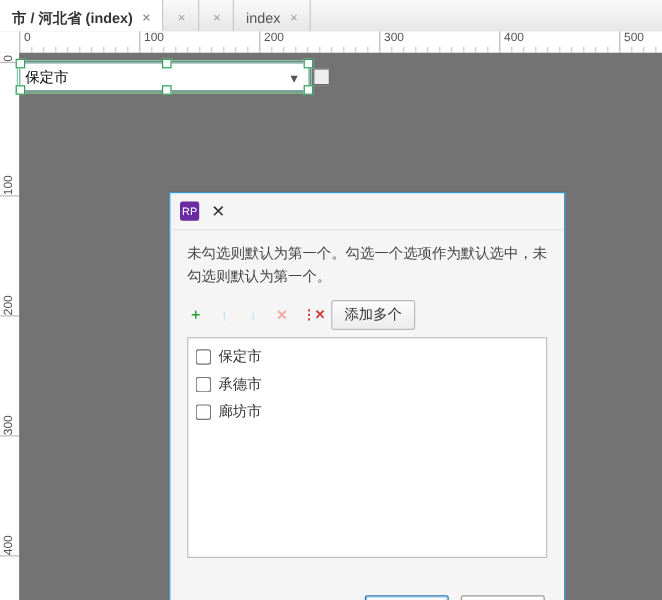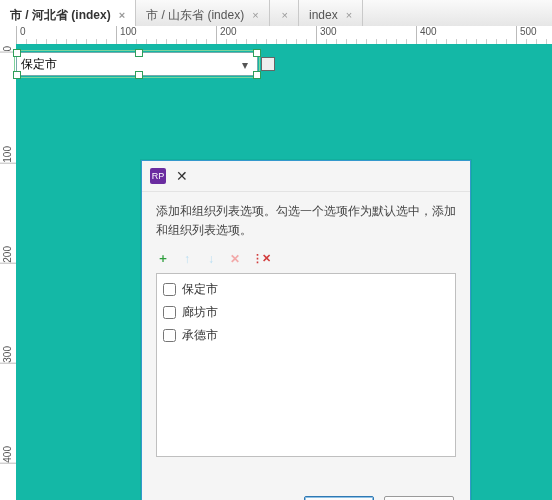--- a/index.html
+++ b/index.html
@@ -12,21 +12,21 @@
   .tab-close { color: #999; font-size: 11px; cursor: pointer; padding: 0 2px; }
   .tab:not(.active) { background: transparent; }
 
   
   .hruler { position: absolute; left: 16px; top: 26px; right: 0; height: 18px; background: #fff; border-bottom: 1px solid #bbb; }
   .hruler .tick { position: absolute; top: 0; height: 18px; border-left: 1px solid #bbb; font-size: 10px; color: #555; padding-left: 3px; }
   .hruler .minor { position: absolute; top: 13px; height: 5px; border-left: 1px solid #ccc; }
   .vruler { position: absolute; left: 0; top: 44px; bottom: 0; width: 16px; background: #fff; border-right: 1px solid #bbb; }
   .vruler .tick { position: absolute; left: 0; width: 16px; border-top: 1px solid #bbb; font-size: 10px; color: #555; text-align: left; writing-mode: vertical-rl; transform: rotate(180deg); line-height: 16px; padding-bottom: 2px; }
   .corner { position: absolute; left: 0; top: 26px; width: 16px; height: 18px; background: #fff; border-right: 1px solid #bbb; border-bottom: 1px solid #bbb; }
-  .canvas { position: absolute; left: 16px; top: 44px; right: 0; bottom: 0; background: #14b8a6; }
+  .canvas { position: absolute; left: 16px; top: 44px; right: 0; bottom: 0; background: #737373; }
 
   
   .widget-dd { position: absolute; left: 0px; top: 8px; width: 242px; height: 24px; background: #fff; border: 1px solid #7aa; outline: 1px solid #7dd29b; outline-offset: 1px; display: flex; align-items: center; padding-left: 4px; box-sizing: border-box; }
   .widget-dd .arrow { position: absolute; right: 4px; top: 4px; width: 16px; height: 16px; color: #555; display:flex; align-items:center; justify-content:center; }
   .widget-dd .outside-handle { position:absolute; right:-18px; top:4px; width:12px; height:12px; border:1px solid #666; background:#eee; }
   .sel-handle { position: absolute; width: 6px; height: 6px; background: #fff; border: 1px solid #2e9e59; }
 
   
   .dialog { position: absolute; left: 125px; top: 116px; width: 330px; height: 378px; background: #f5f5f5; border: 1px solid #3399cc; box-shadow: 0 0 0 1px rgba(0,0,0,0.05); box-sizing: border-box; }
   .dlg-title { height: 30px; display: flex; align-items: center; padding: 0 8px; gap: 6px; border-bottom: 1px solid #e3e3e3; }
@@ -53,21 +53,20 @@
 </head>
 <body>
 <div class="app">
 
   <div class="tabbar" id="tabbar">
       <div class="tab active">
         <span>市 / 河北省 (index)</span>
         <span class="tab-close">×</span>
       </div>
       <div class="tab">
-        <span>市 / 山东省 (index)</span>
         <span class="tab-close">×</span>
       </div>
       <div class="tab">
         <span class="tab-close">×</span>
       </div>
       <div class="tab">
         <span>index</span>
         <span class="tab-close">×</span>
       </div>
     </div>
@@ -149,40 +148,41 @@
       <span class="sel-handle" style="left:118px; bottom:-4px;"></span>
       <span class="sel-handle" style="right:-4px; bottom:-4px;"></span>
     </div>
 
     <div class="dialog">
       <div class="dlg-title">
         <span class="icon">RP</span>
         <span class="close">✕</span>
       </div>
       <div class="dlg-body">
-        <div class="dlg-desc">添加和组织列表选项。勾选一个选项作为默认选中，添加和组织列表选项。</div>
+        <div class="dlg-desc">未勾选则默认为第一个。勾选一个选项作为默认选中，未勾选则默认为第一个。</div>
         <div class="toolbar">
           <span class="tb-icon tb-add">＋</span>
           <span class="tb-icon tb-up">↑</span>
           <span class="tb-icon tb-down">↓</span>
           <span class="tb-icon tb-del">✕</span>
           <span class="tb-icon tb-delall">⋮✕</span>
+          <span class="tb-batch">添加多个</span>
         </div>
         <div class="listbox" id="listbox">
             <div class="li-row">
               <input type="checkbox" style="">
               <span>保定市</span>
             </div>
             <div class="li-row">
               <input type="checkbox" style="">
-              <span>廊坊市</span>
+              <span>承德市</span>
             </div>
             <div class="li-row">
               <input type="checkbox" style="">
-              <span>承德市</span>
+              <span>廊坊市</span>
             </div>
           </div>
       </div>
       <div class="dlg-buttons">
         <span class="btn primary">确定</span>
         <span class="btn">取消</span>
       </div>
     </div>
   </div>
 

